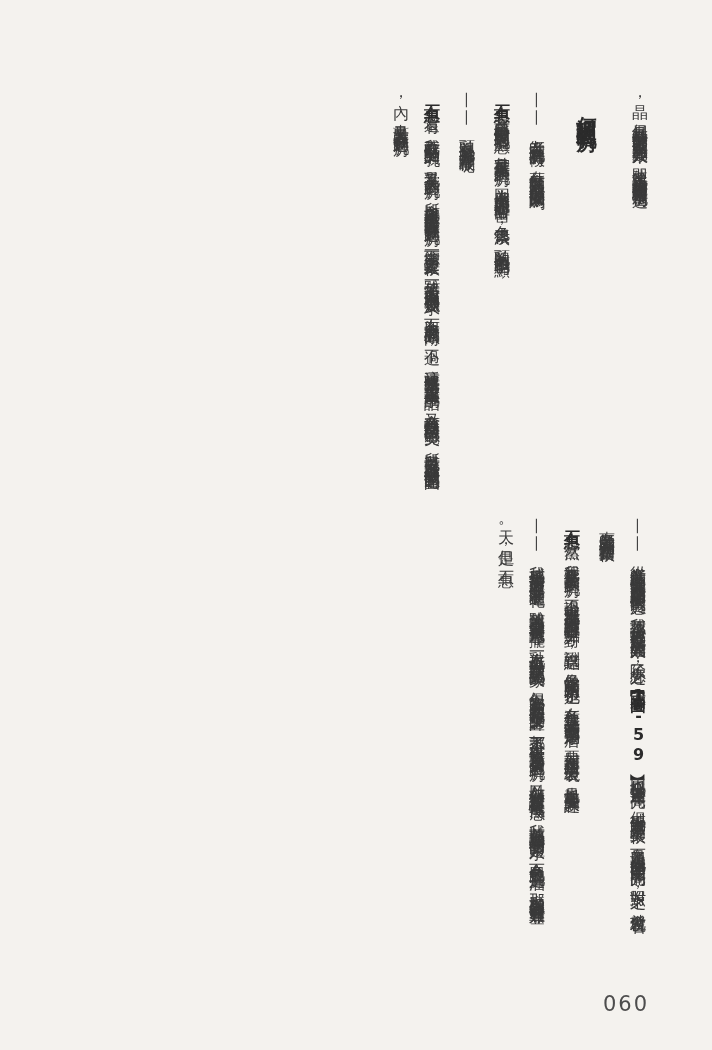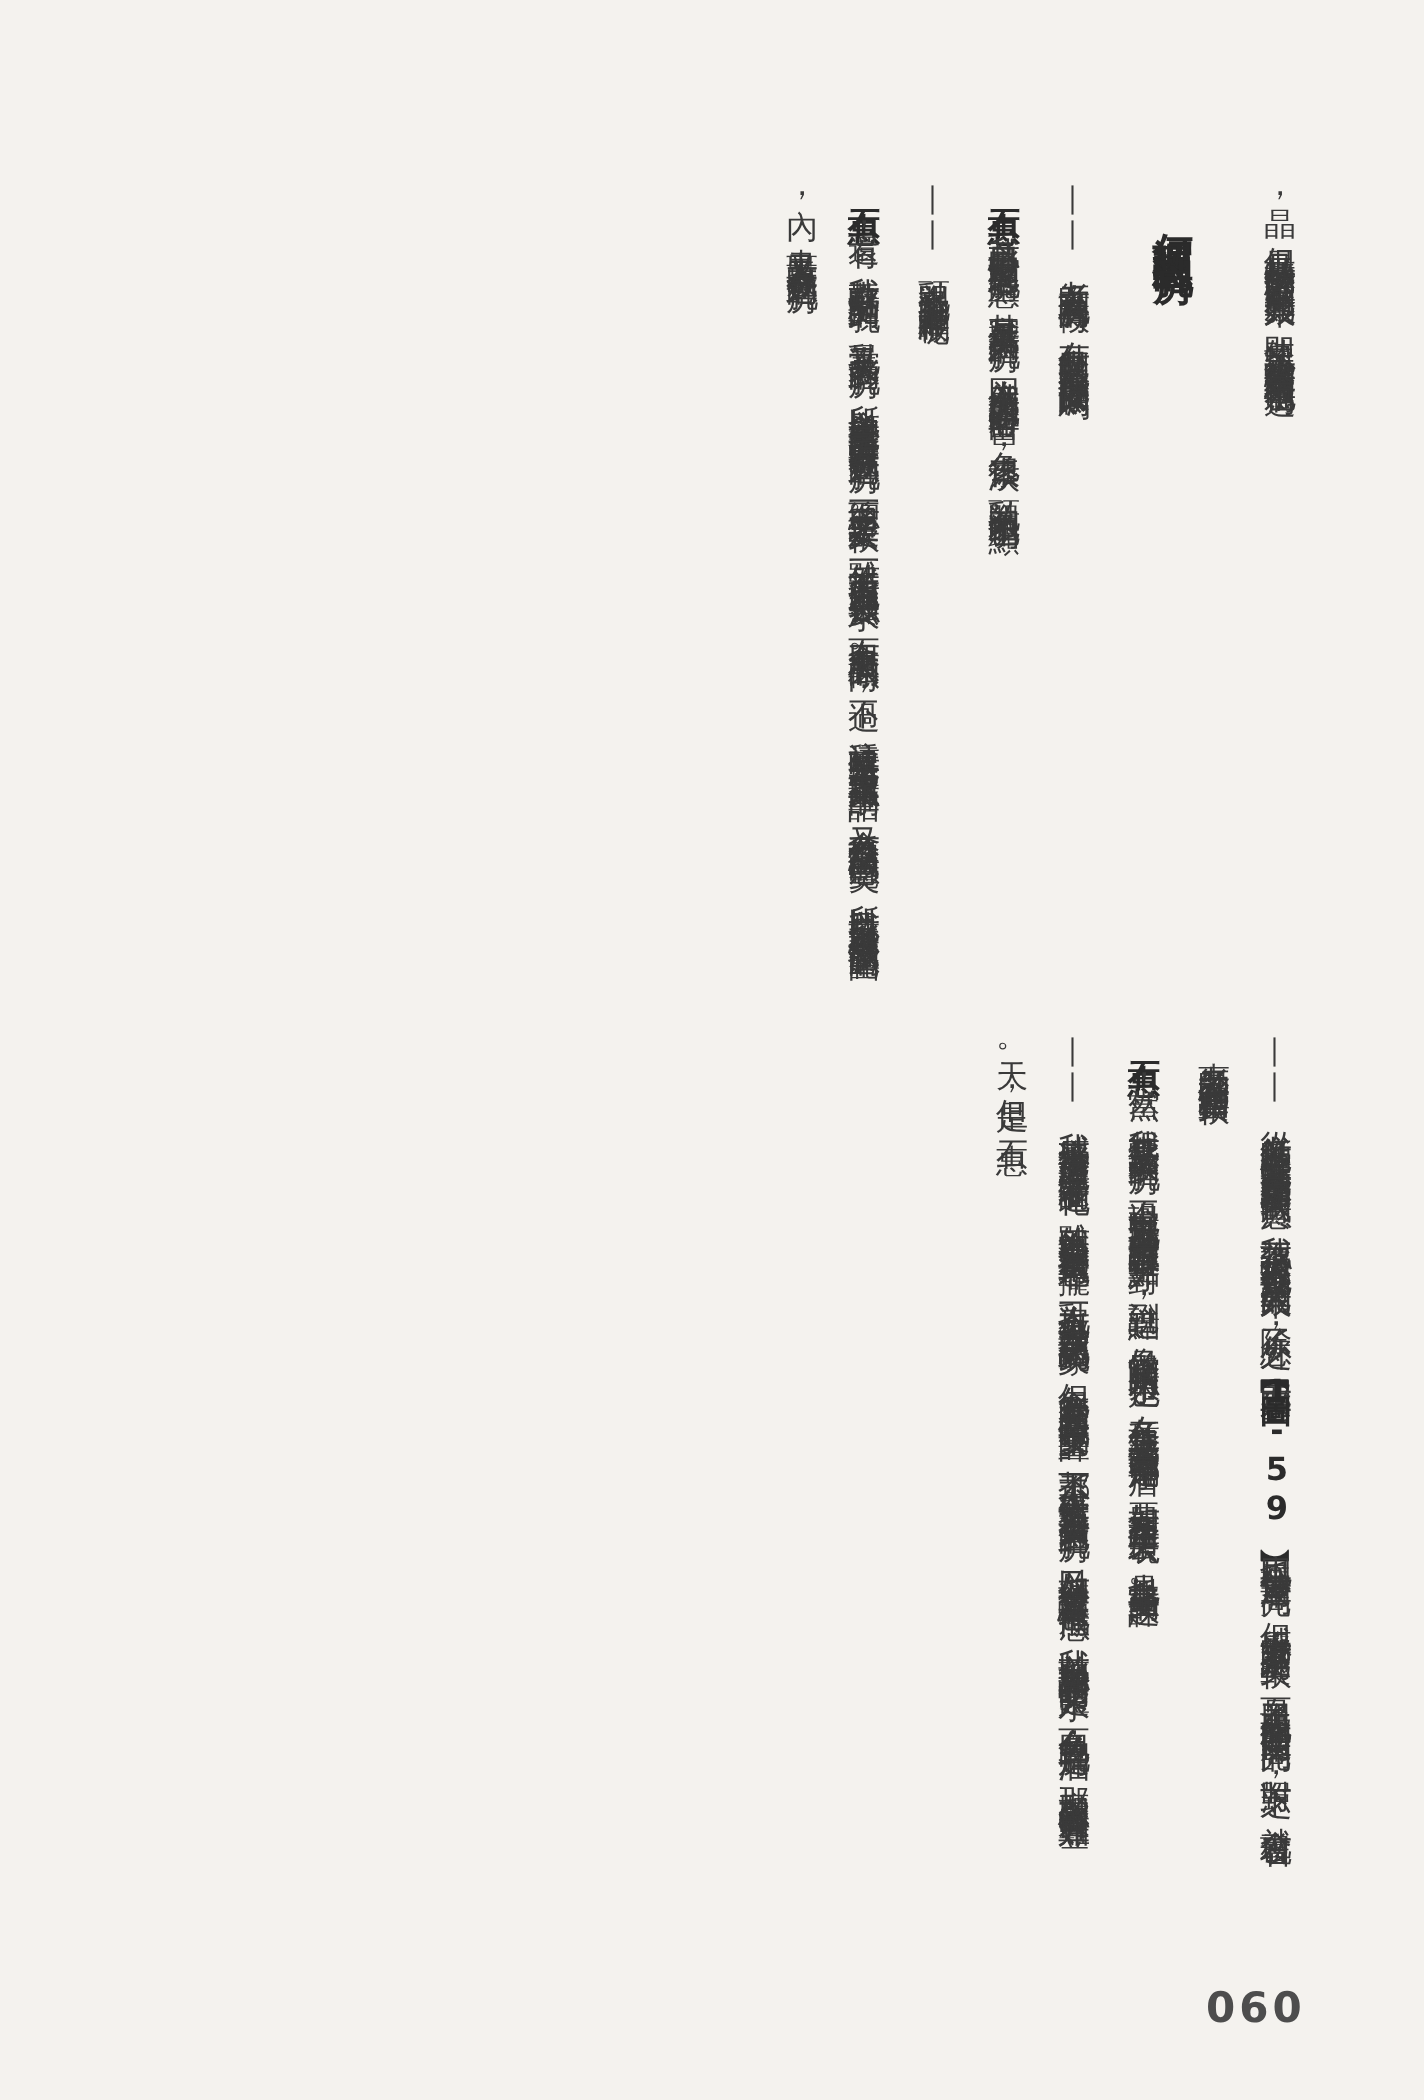--- a/index.html
+++ b/index.html
@@ -46,21 +46,21 @@
     font-family:"DejaVu Sans", sans-serif;
     text-orientation:upright;
     letter-spacing:0.5px;
     color:#2b2b2b;
   }
   .page-number {
     position:absolute;
     top:992px; left:603px;
     font-family:"DejaVu Sans", sans-serif;
     font-size:21px;
-    font-weight:bold;
+    font-weight:normal;
     letter-spacing:2px;
     color:#4d4d4d;
   }
 </style>
 </head>
 <body>
 
 <div class="page">
 
   <div class="vblock block-top">

